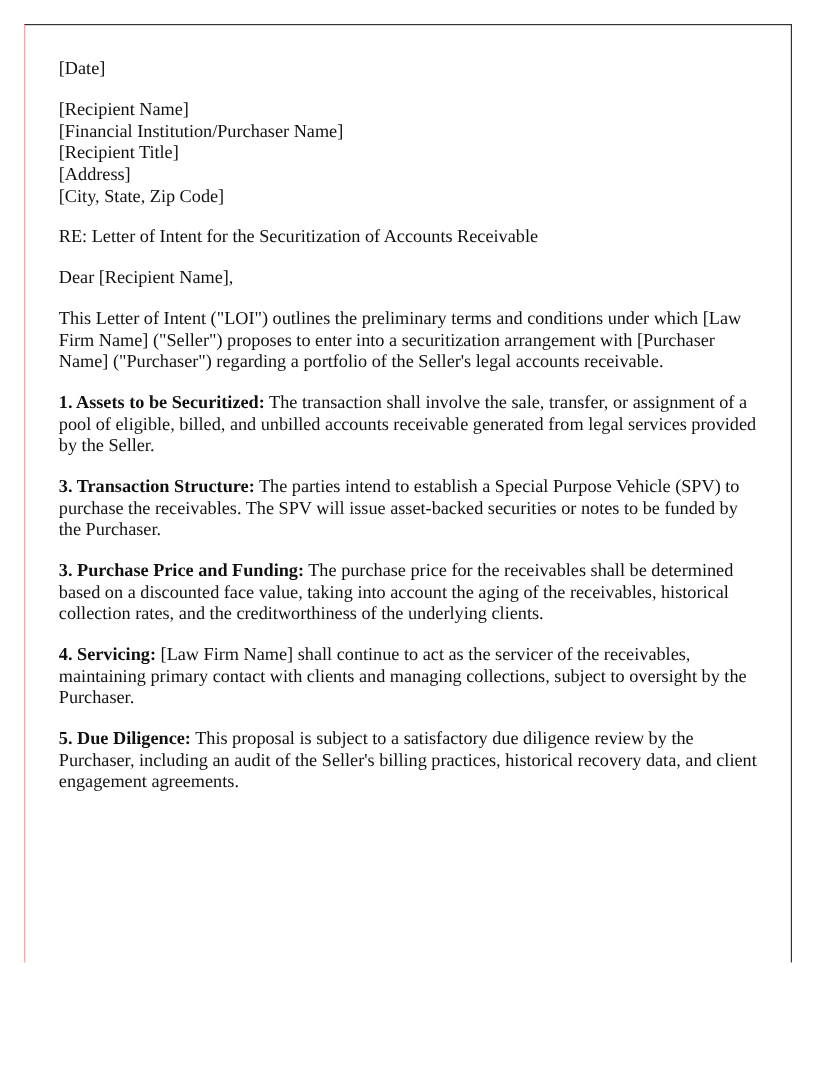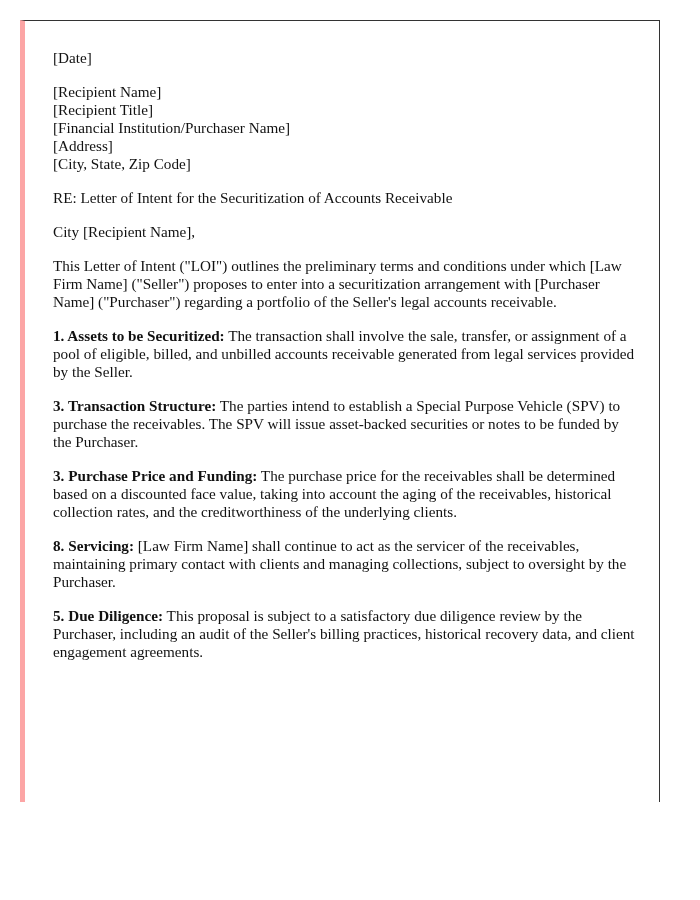--- a/index.html
+++ b/index.html
@@ -14,21 +14,21 @@
       overflow: hidden;
       font-family: "Liberation Serif", "DejaVu Serif", serif;
       color: #111111;
     }
     .page-frame {
       position: absolute;
       left: 20px;
       top: 20px;
       width: 640px;
       height: 782px;
-      border-left: 5px solid #fca5a5;
+      border-left: 1px solid #fca5a5;
       border-right: 1px solid #333333;
       border-top: 1px solid #333333;
       box-sizing: border-box;
       overflow: hidden;
     }
     .letter {
       position: absolute;
       left: 28px;
       top: 28px;
       width: 584px;
@@ -49,38 +49,38 @@
 </head>
 <body>
 
 <div class="page-frame">
   <div class="letter">
 
     <p>[Date]</p>
 
     <p class="address-block">
       <span style="display:block">[Recipient Name]</span>
+      <span style="display:block">[Financial Institution/Purchaser Name]</span>
       <span style="display:block">[Recipient Title]</span>
-      <span style="display:block">[Financial Institution/Purchaser Name]</span>
       <span style="display:block">[Address]</span>
       <span style="display:block">[City, State, Zip Code]</span>
     </p>
 
     <p class="subject">RE: Letter of Intent for the Securitization of Accounts Receivable</p>
 
-    <p>City [Recipient Name],</p>
+    <p>Dear [Recipient Name],</p>
 
     <p>This Letter of Intent ("LOI") outlines the preliminary terms and conditions under which [Law Firm Name] ("Seller") proposes to enter into a securitization arrangement with [Purchaser Name] ("Purchaser") regarding a portfolio of the Seller's legal accounts receivable.</p>
 
     <p><span class="clause-title">1. Assets to be Securitized:</span><span> The transaction shall involve the sale, transfer, or assignment of a pool of eligible, billed, and unbilled accounts receivable generated from legal services provided by the Seller.</span></p>
 
     <p><span class="clause-title">3. Transaction Structure:</span><span> The parties intend to establish a Special Purpose Vehicle (SPV) to purchase the receivables. The SPV will issue asset-backed securities or notes to be funded by the Purchaser.</span></p>
 
     <p><span class="clause-title">3. Purchase Price and Funding:</span><span> The purchase price for the receivables shall be determined based on a discounted face value, taking into account the aging of the receivables, historical collection rates, and the creditworthiness of the underlying clients.</span></p>
 
-    <p><span class="clause-title">8. Servicing:</span><span> [Law Firm Name] shall continue to act as the servicer of the receivables, maintaining primary contact with clients and managing collections, subject to oversight by the Purchaser.</span></p>
+    <p><span class="clause-title">4. Servicing:</span><span> [Law Firm Name] shall continue to act as the servicer of the receivables, maintaining primary contact with clients and managing collections, subject to oversight by the Purchaser.</span></p>
 
     <p><span class="clause-title">5. Due Diligence:</span><span> This proposal is subject to a satisfactory due diligence review by the Purchaser, including an audit of the Seller's billing practices, historical recovery data, and client engagement agreements.</span></p>
 
 
 
   </div>
 </div>
 
 </body></html>

